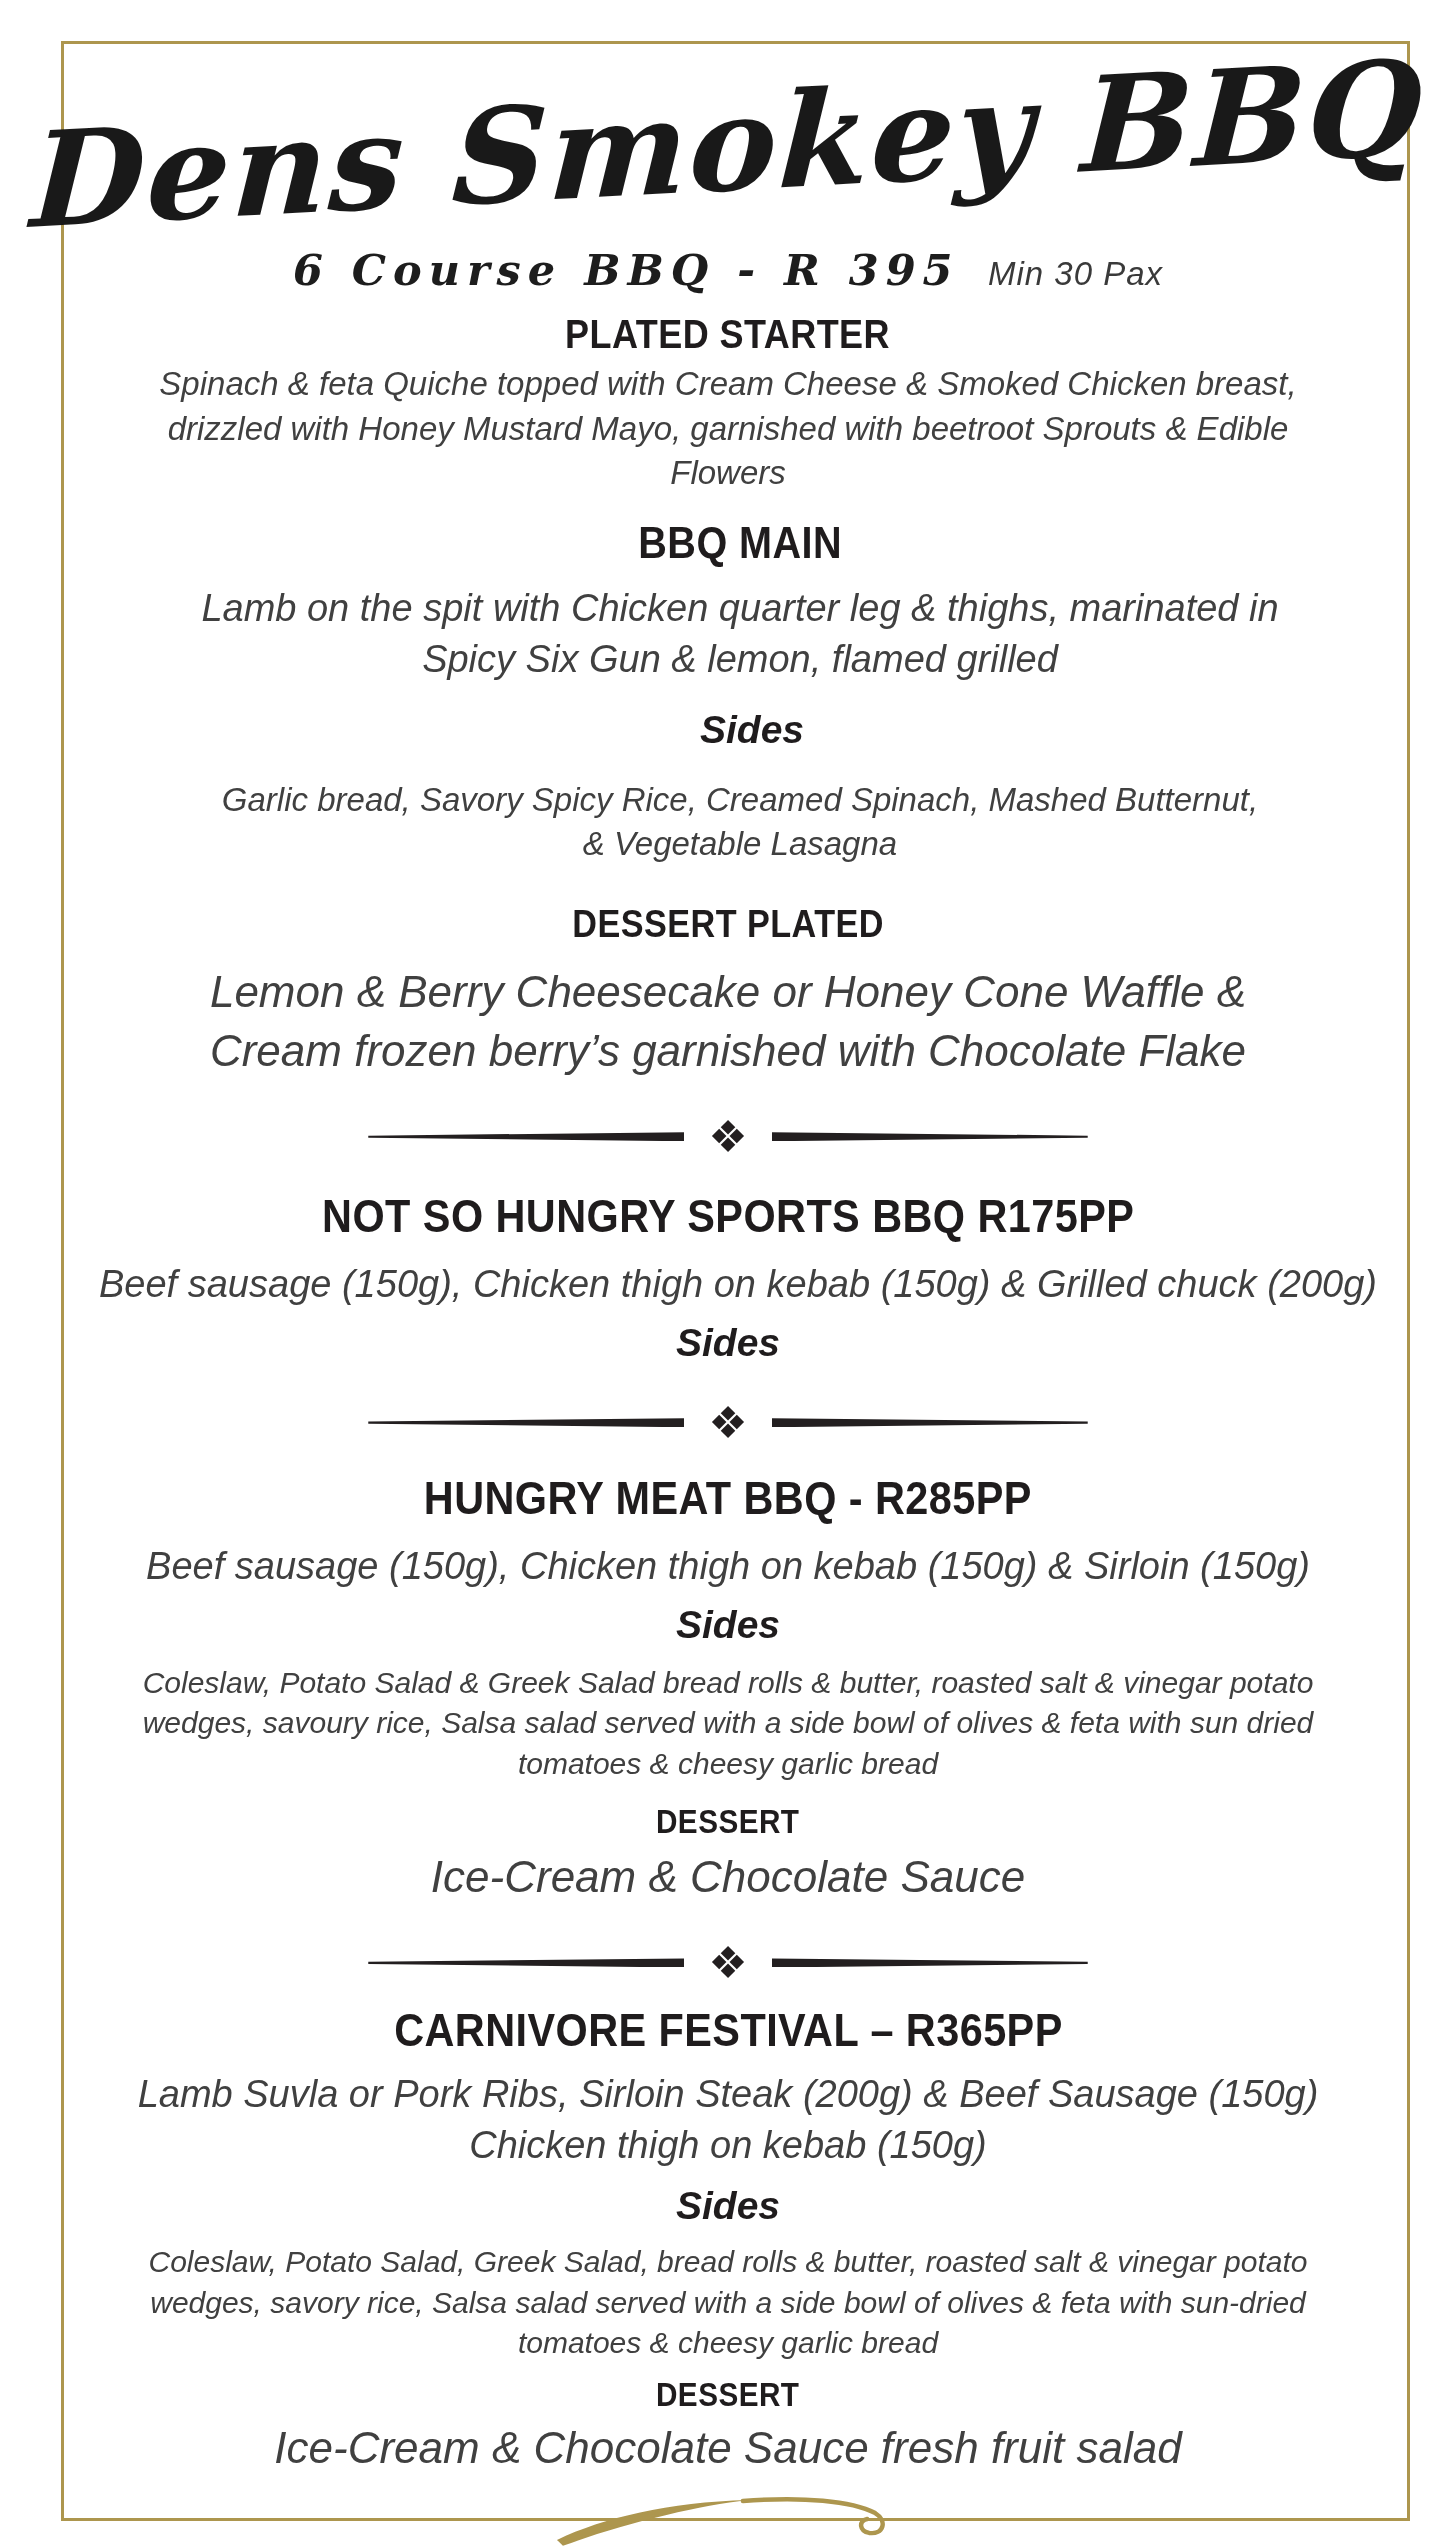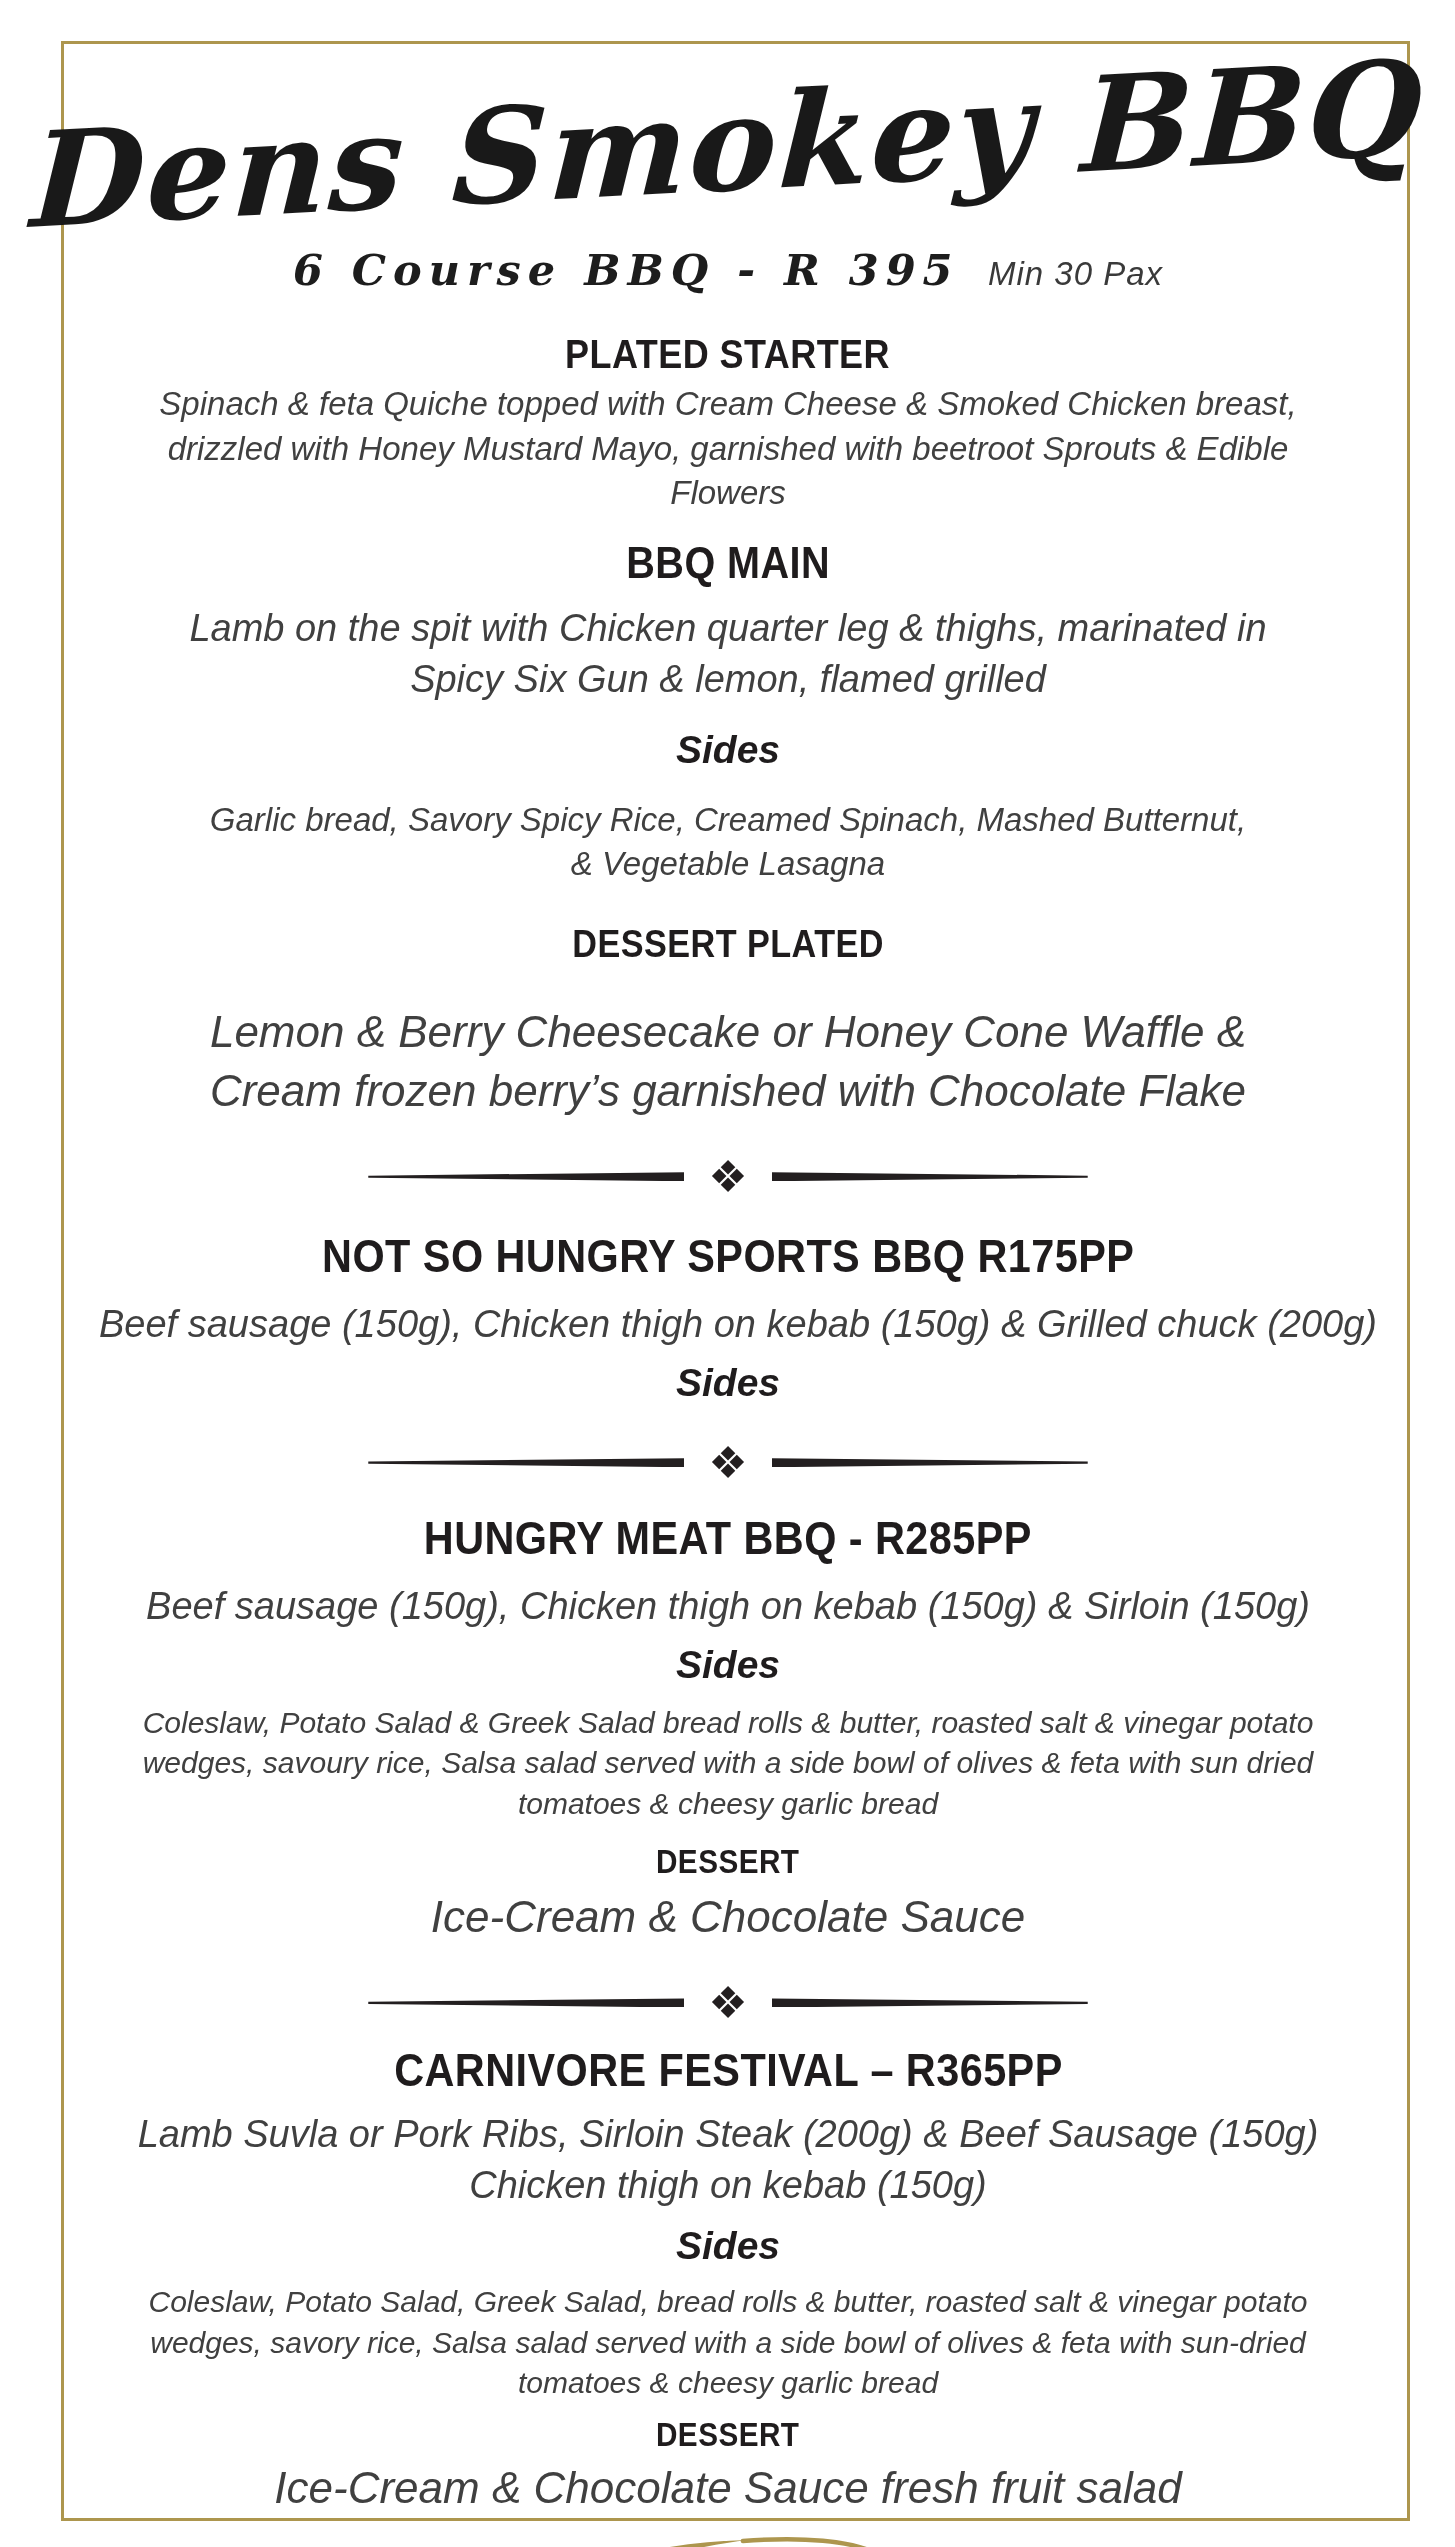--- a/index.html
+++ b/index.html
@@ -55,21 +55,21 @@
     font-size:39px;color:#1f1c1d;line-height:1.2;
   }
   p{margin:0;}
   .w1180{max-width:1174px;} .w1090{max-width:1085px;} .w1060{max-width:1055px;}
   .w1110{max-width:1104px;} .w1340{max-width:1333px;padding-left:20px;} .w1140{max-width:1134px;}
   .w1310{max-width:1303px;} .w1210{max-width:1204px;}
   .preline{white-space:pre-line;}
   
   .mt4{margin-top:4px;} .mt6{margin-top:6px;} .mt10{margin-top:10px;}
   .mt12{margin-top:12px;} .mt14{margin-top:14px;} .mt16{margin-top:16px;}
-  .mt18{margin-top:18px;} .mt20{margin-top:36px;} .mt22{margin-top:22px;}
+  .mt18{margin-top:18px;} .mt20{margin-top:16px;} .mt22{margin-top:22px;padding-left:24px;}
   .mt24{margin-top:24px;} .mt26{margin-top:26px;} .mt28{margin-top:28px;}
   .mt30{margin-top:30px;} .mt36{margin-top:36px;}
   
   .divider{
     margin:34px auto 0 auto;display:flex;align-items:center;justify-content:center;
     gap:24px;width:756px;height:44px;
   }
   .dline{width:316px;height:9px;background:#231f20;flex:0 0 auto;}
   .dline.left{clip-path:polygon(0 38%,100% 0,100% 100%,0 62%);}
   .dline.right{clip-path:polygon(0 0,100% 38%,100% 62%,0 100%);}

